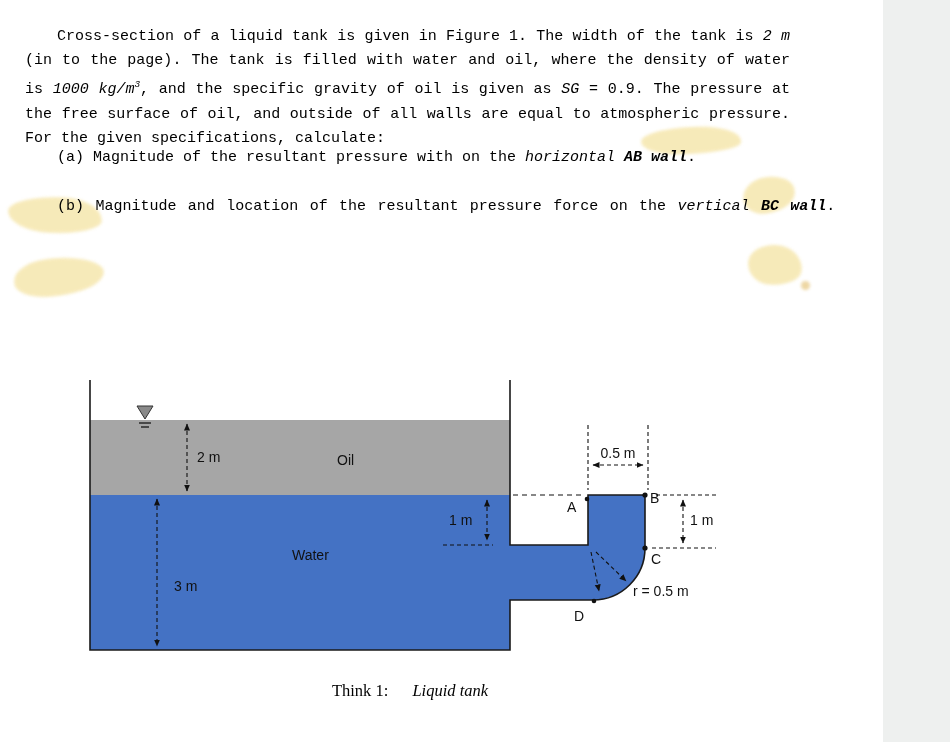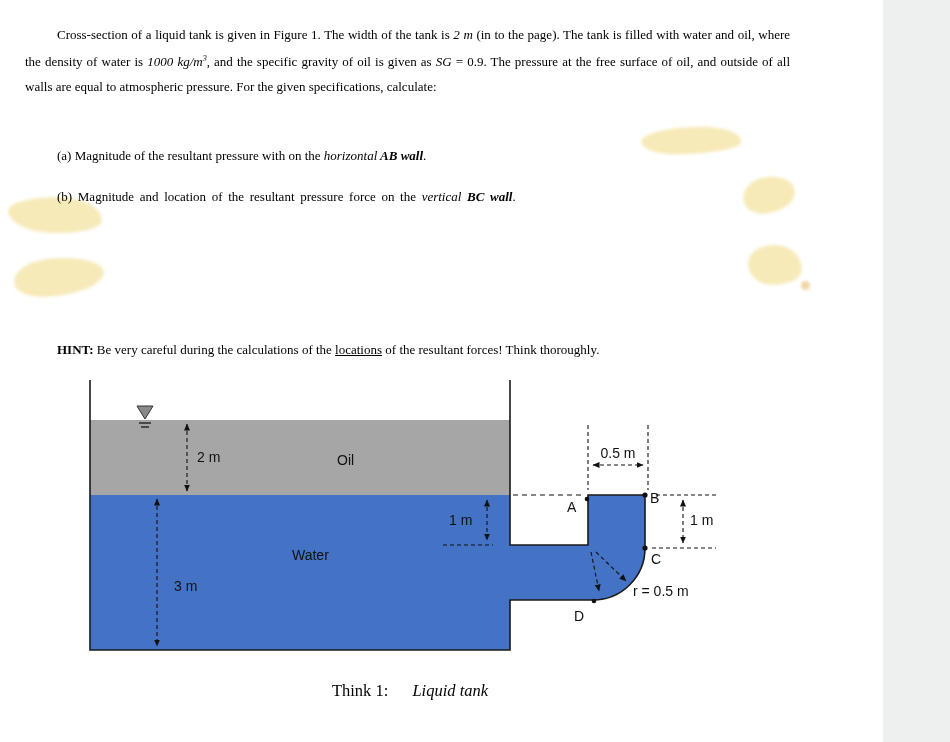--- a/index.html
+++ b/index.html
@@ -1,20 +1,20 @@
 <!DOCTYPE html>
 <html><head>
 <meta charset="utf-8">
 <style>
   html,body{margin:0;padding:0;background:#eef0ef;}
   .page{
     position:relative;width:883px;height:742px;background:#ffffff;
     font-family:"Liberation Serif",serif;color:#000;overflow:hidden;
   }
-  .para{position:absolute;font-size:13px;line-height:24.2px;z-index:2;}
+  .para{position:absolute;font-size:15px;line-height:24.2px;z-index:2;font-family:Liberation Mono, monospace;}
   .just{left:25px;width:765px;text-align:justify;text-indent:32px;}
   .item{left:57px;white-space:nowrap;}
   .spread{word-spacing:2.4px;}
   .math{font-style:italic;}
   .emph{font-style:italic;}
   .bi{font-weight:bold;font-style:italic;}
   .u{text-decoration:underline;}
   .b{font-weight:bold;}
   sup{font-size:0.62em;}
   .caption{position:absolute;top:681px;left:0;width:820px;text-align:center;font-size:16.5px;z-index:2;}
@@ -38,24 +38,23 @@
   <div class="hl hl2"></div>
   <div class="hl hl3"></div>
   <div class="hl hl4"></div>
   <div class="hl hl5"></div>
   <div class="hl hl6"></div>
 
   <p class="para just" style="top:10px;"><span>Cross-section of a liquid tank is given in Figure 1. The width of the tank is </span><span class="math">2 m</span><span> (in to the page). The tank is filled with water and oil, where the density of water is </span><span class="math">1000 kg/m</span><sup class="math">3</sup><span>, and the specific gravity of oil is given as </span><span class="math">SG</span><span> = 0.9</span><span>. The pressure at the free surface of oil, and outside of all walls are equal to atmospheric pressure. For the given specifications, calculate:</span></p>
 
   <p class="para item" style="top:131px;"><span>(a) Magnitude of the resultant pressure with on the </span><span class="emph">horizontal</span><span class="bi"> AB wall</span><span>.</span></p>
 
-  <p class="para item spread" style="top:172px;"><span>(b) Magnitude and location of the resultant pressure force on the </span><span class="emph">vertical</span><span class="bi"> BC wall</span><span>.</span></p>
+  <p class="para item spread" style="top:180px;"><span>(b) Magnitude and location of the resultant pressure force on the </span><span class="emph">vertical</span><span class="bi"> BC wall</span><span>.</span></p>
 
 
-  <p class="para just" style="top:325px;"><span class="b">HINT:</span><span> Be very careful during the calculations of the </span><span class="u">locations</span><span> of the resultant forces! Think thoroughly.</span></p>
 
   <svg class="figure" width="883" height="300" viewBox="0 0 883 300">
     <defs>
       <marker id="ah" viewBox="0 0 8 8" markerWidth="8" markerHeight="8" refX="6.5" refY="3" orient="auto-start-reverse" markerUnits="userSpaceOnUse">
         <path d="M0,0 L7,3 L0,6 Z" fill="#111"></path>
       </marker>
     </defs>
 
     <rect x="90" y="48" width="420" height="75" fill="#a6a6a6"></rect>
     <rect x="90" y="123" width="420" height="155" fill="#4472c4"></rect>

